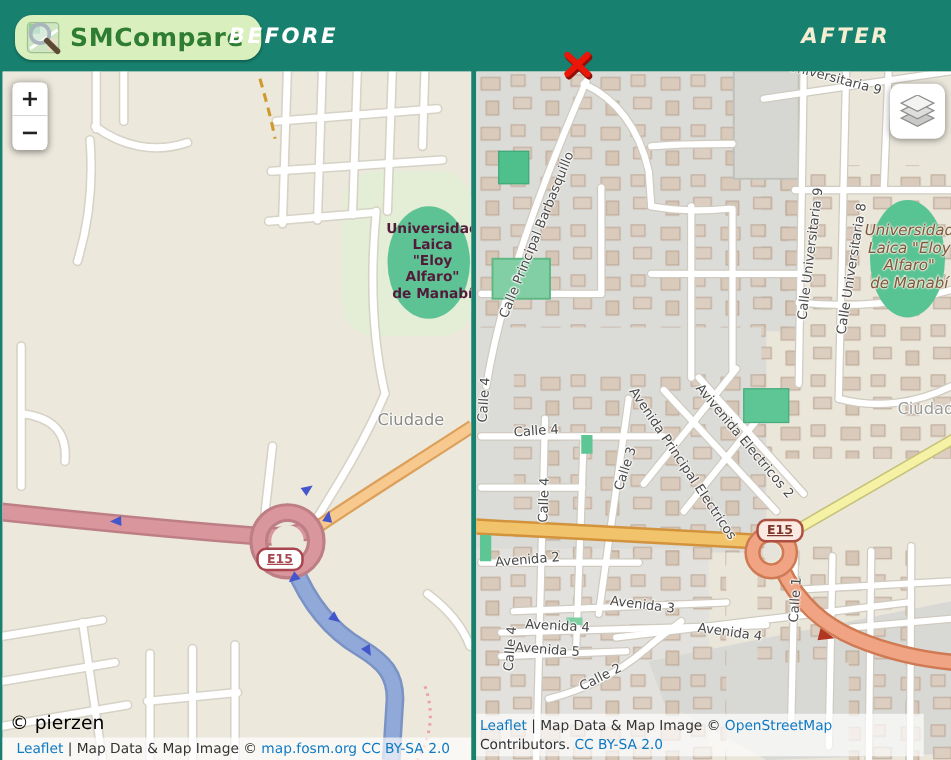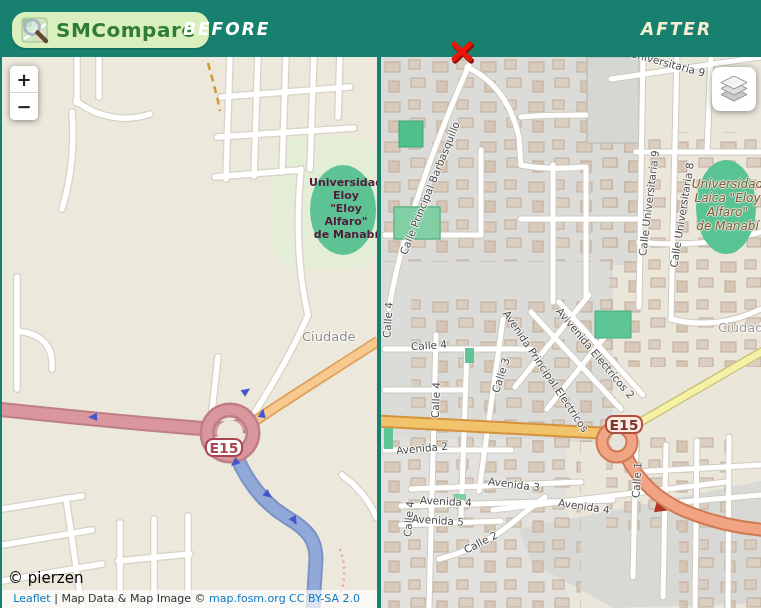--- a/index.html
+++ b/index.html
@@ -30,21 +30,21 @@
   .place-sm{position:absolute;font-size:13px;color:#8b8b86;white-space:nowrap;
     text-shadow:-1px 0 1px #fff,1px 0 1px #fff,0 -1px 1px #fff,0 1px 1px #fff;}
   .place-lg{position:absolute;font-size:23px;color:#9b9b99;letter-spacing:1px;white-space:nowrap;
     text-shadow:-1px 0 2px #f4f4f2,1px 0 2px #f4f4f2,0 -1px 2px #f4f4f2,0 1px 2px #f4f4f2;}
   .uni-before{position:absolute;left:302px;top:119px;width:84px;text-align:center;
     font-size:11px;font-weight:bold;color:#531a3b;line-height:13px;}
   .uni-after{position:absolute;left:294px;top:120px;width:105px;text-align:center;
     font-size:12px;font-style:italic;color:#7d5a3c;line-height:14px;
     text-shadow:-1px 0 1px #efe9dd,1px 0 1px #efe9dd,0 -1px 1px #efe9dd,0 1px 1px #efe9dd;}
   .shield{position:absolute;width:34px;height:15px;border-radius:8px;display:flex;align-items:center;
-    justify-content:center;font-size:14px;font-weight:bold;line-height:1;}
+    justify-content:center;font-size:10px;font-weight:bold;line-height:1;text-decoration:underline;}
   .shield-before{left:203px;top:381px;background:#ffffff;border:2px solid #a8454e;color:#a8454e;}
   .shield-after{left:224px;top:358px;background:#fbe9e2;border:2px solid #ad4f41;color:#7c352b;}
   
   .attr{position:absolute;background:rgba(255,255,255,.68);font-size:11px;color:#333;line-height:15px;}
   .attr a{color:#0e7ac4;text-decoration:none;cursor:pointer;}
   .attr-before{right:0;bottom:0;padding:1px 17px 2px;white-space:nowrap;}
   .attr-after{left:0;bottom:3px;width:352px;padding:2px 3px;}
   .pierzen{position:absolute;left:6px;top:512px;font-size:15px;color:#000000;}
   
   .zoomctl{position:absolute;left:8px;top:9px;width:28px;background:#fff;border-radius:5px;
@@ -167,21 +167,21 @@
 
   <div class="arw" style="left:86px;top:356px;transform:rotate(178deg);"></div>
   <div class="arw" style="left:240px;top:330px;transform:rotate(-35deg);"></div>
   <div class="arw" style="left:256px;top:352px;transform:rotate(-80deg);"></div>
   <div class="arw" style="left:228px;top:402px;transform:rotate(140deg);"></div>
   <div class="arw" style="left:262px;top:434px;transform:rotate(38deg);"></div>
   <div class="arw" style="left:288px;top:460px;transform:rotate(60deg);"></div>
 
   <div class="uni-before">
     <div>Universidad</div>
-    <div>Eloy</div>
+    <div>Laica</div>
     <div>"Eloy</div>
     <div>Alfaro"</div>
     <div>de Manabí</div>
   </div>
   <div class="place-sm" style="left:300px;top:272px;">Ciudade</div>
   <div class="shield shield-before">E15</div>
   <div class="pierzen">© pierzen</div>
 
   <div class="attr attr-before"><a>Leaflet</a><span> | Map Data &amp; Map Image © </span><a>map.fosm.org CC BY-SA 2.0</a></div>
 </div>
@@ -341,20 +341,21 @@
   <div class="uni-after">
     <div>Universidad</div>
     <div>Laica "Eloy</div>
     <div>Alfaro"</div>
     <div>de Manabí</div>
   </div>
 
   <div class="shield shield-after">E15</div>
   <div class="arw-red"></div>
 
+  <div class="attr attr-after"><a>Leaflet</a><span> | Map Data &amp; Map Image © </span><a>OpenStreetMap</a><span> Contributors. </span><a>CC BY-SA 2.0</a></div>
 </div>
 
 <div class="xmarker">
   <svg width="24" height="24" viewBox="0 0 24 24">
     <g stroke="#8f1008" stroke-width="5.5" stroke-linecap="round" transform="translate(1.2,1.8)">
       <path d="M4,4 L20,19"></path>
         <path d="M20,4 L4,19"></path>
     </g>
     <g stroke="#ea1709" stroke-width="5" stroke-linecap="round">
       <path d="M4,4 L20,19"></path>

